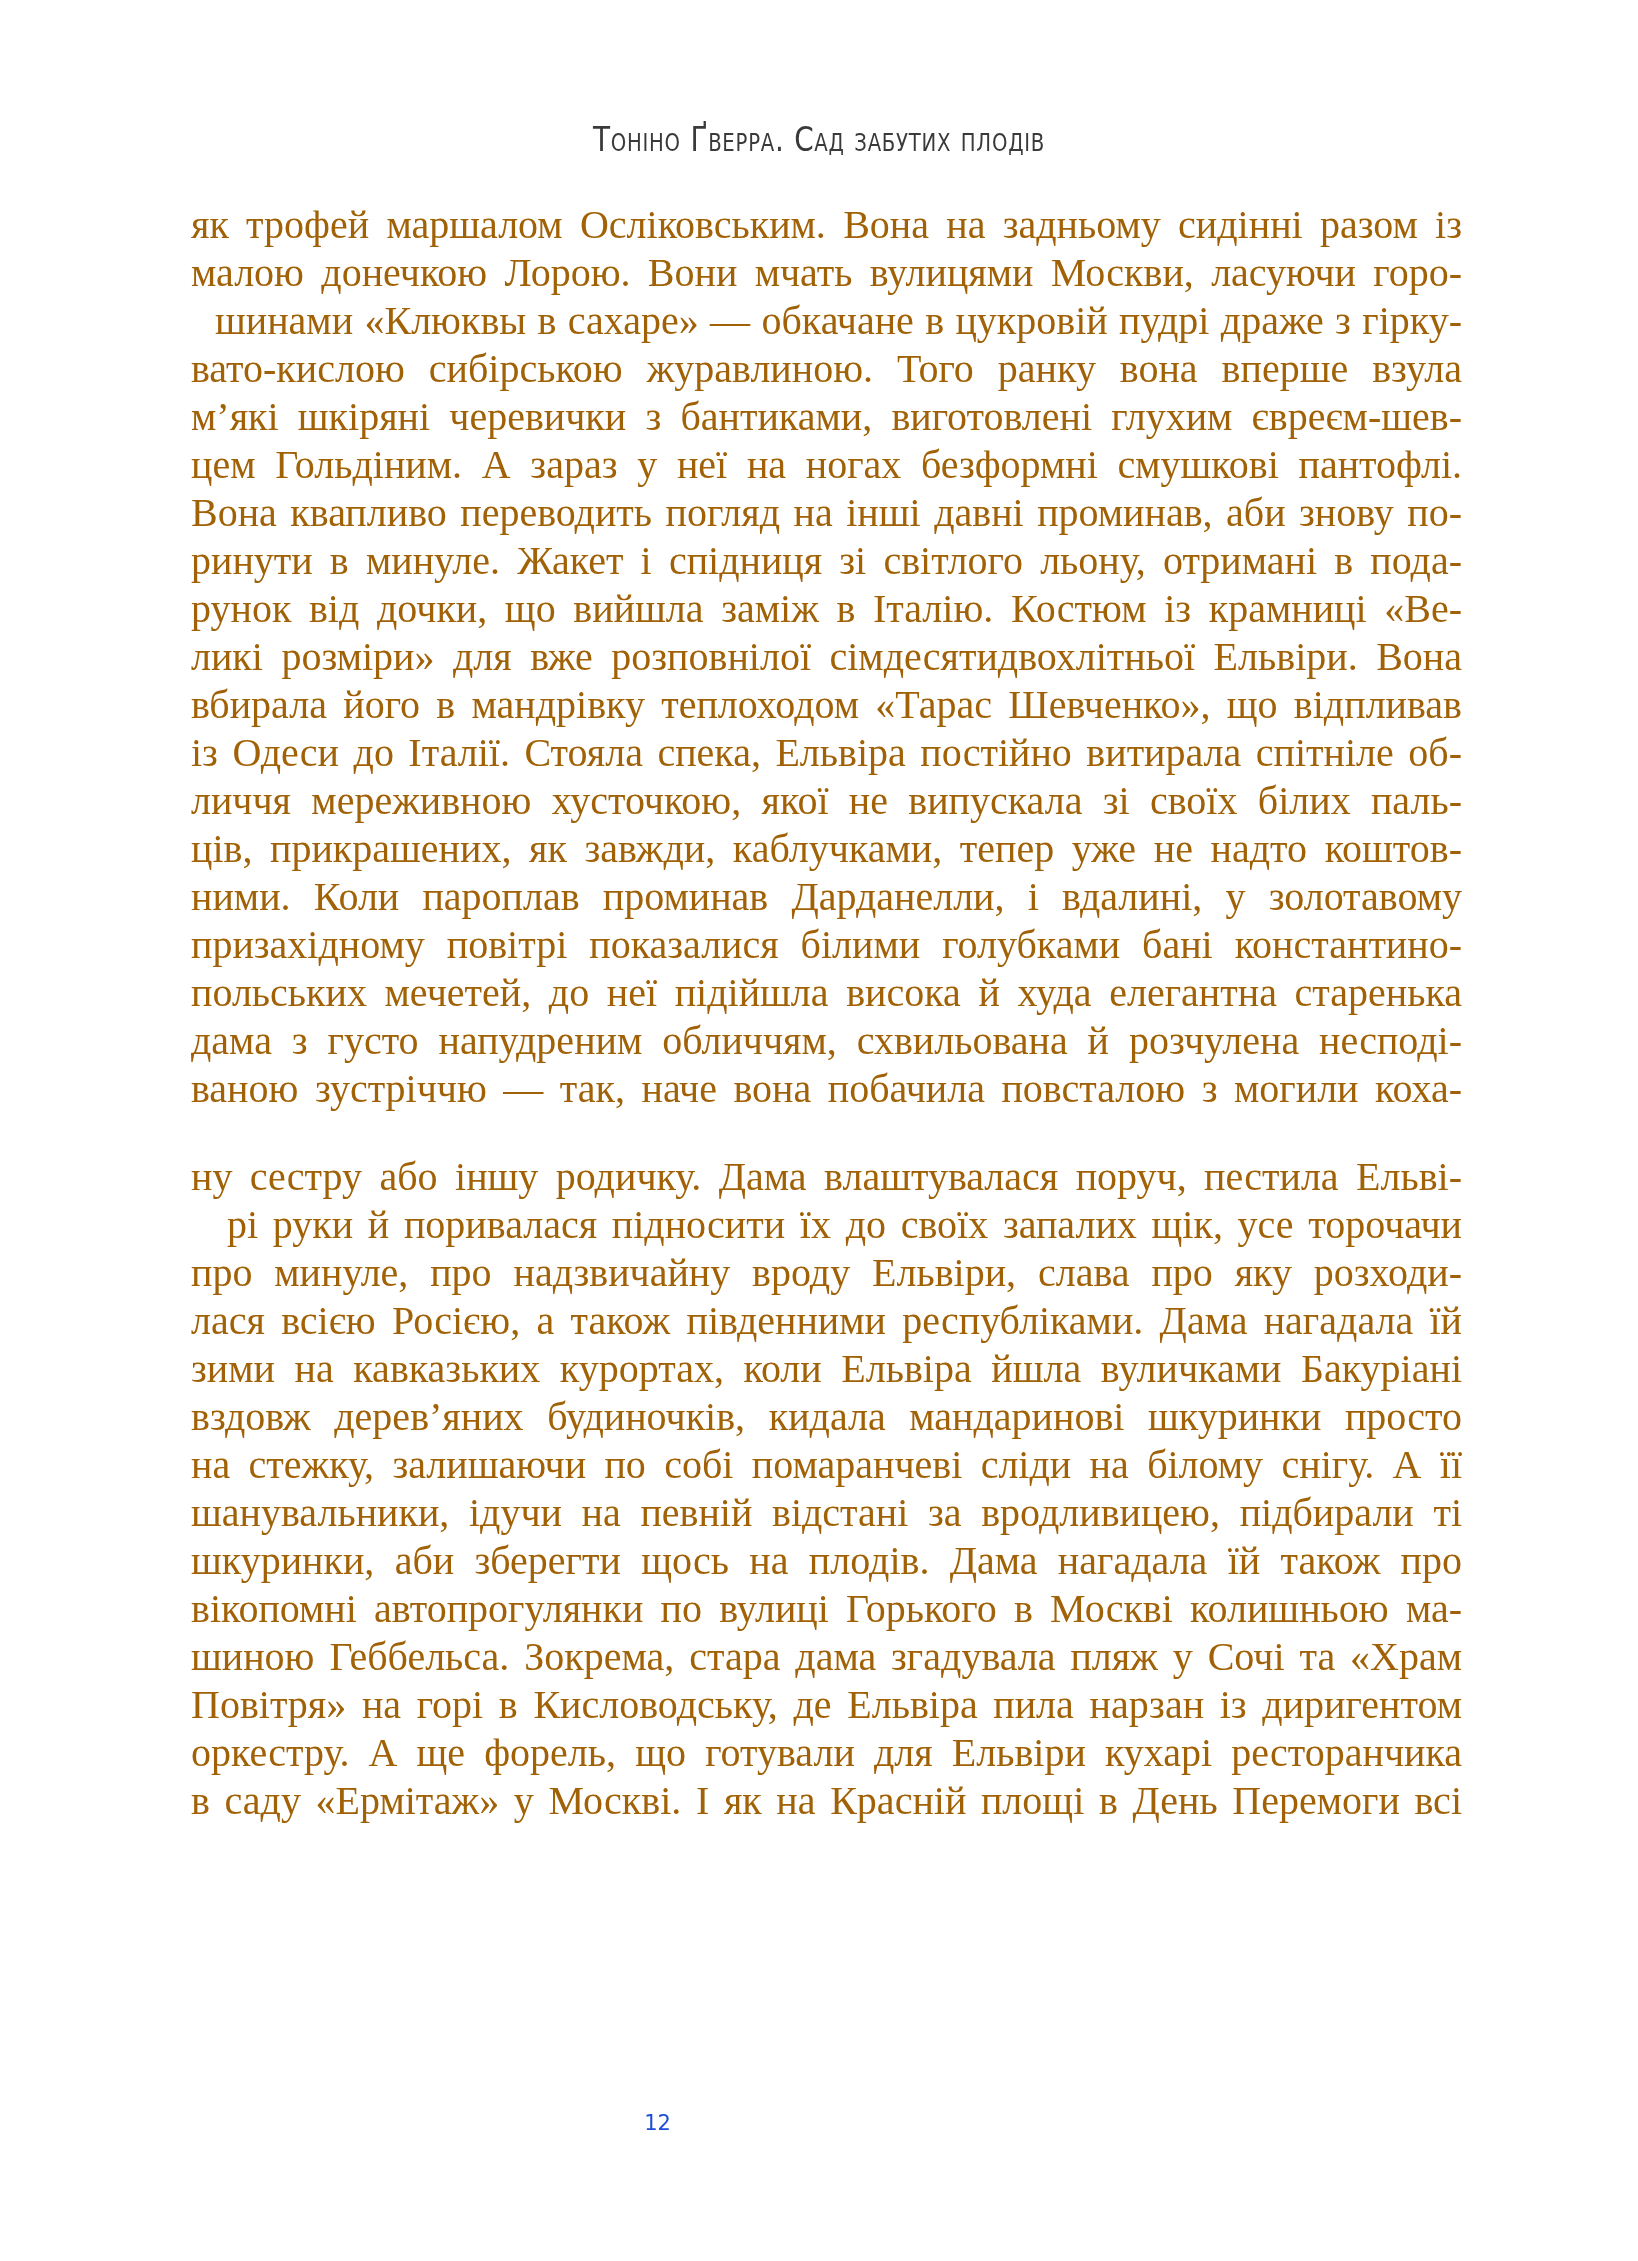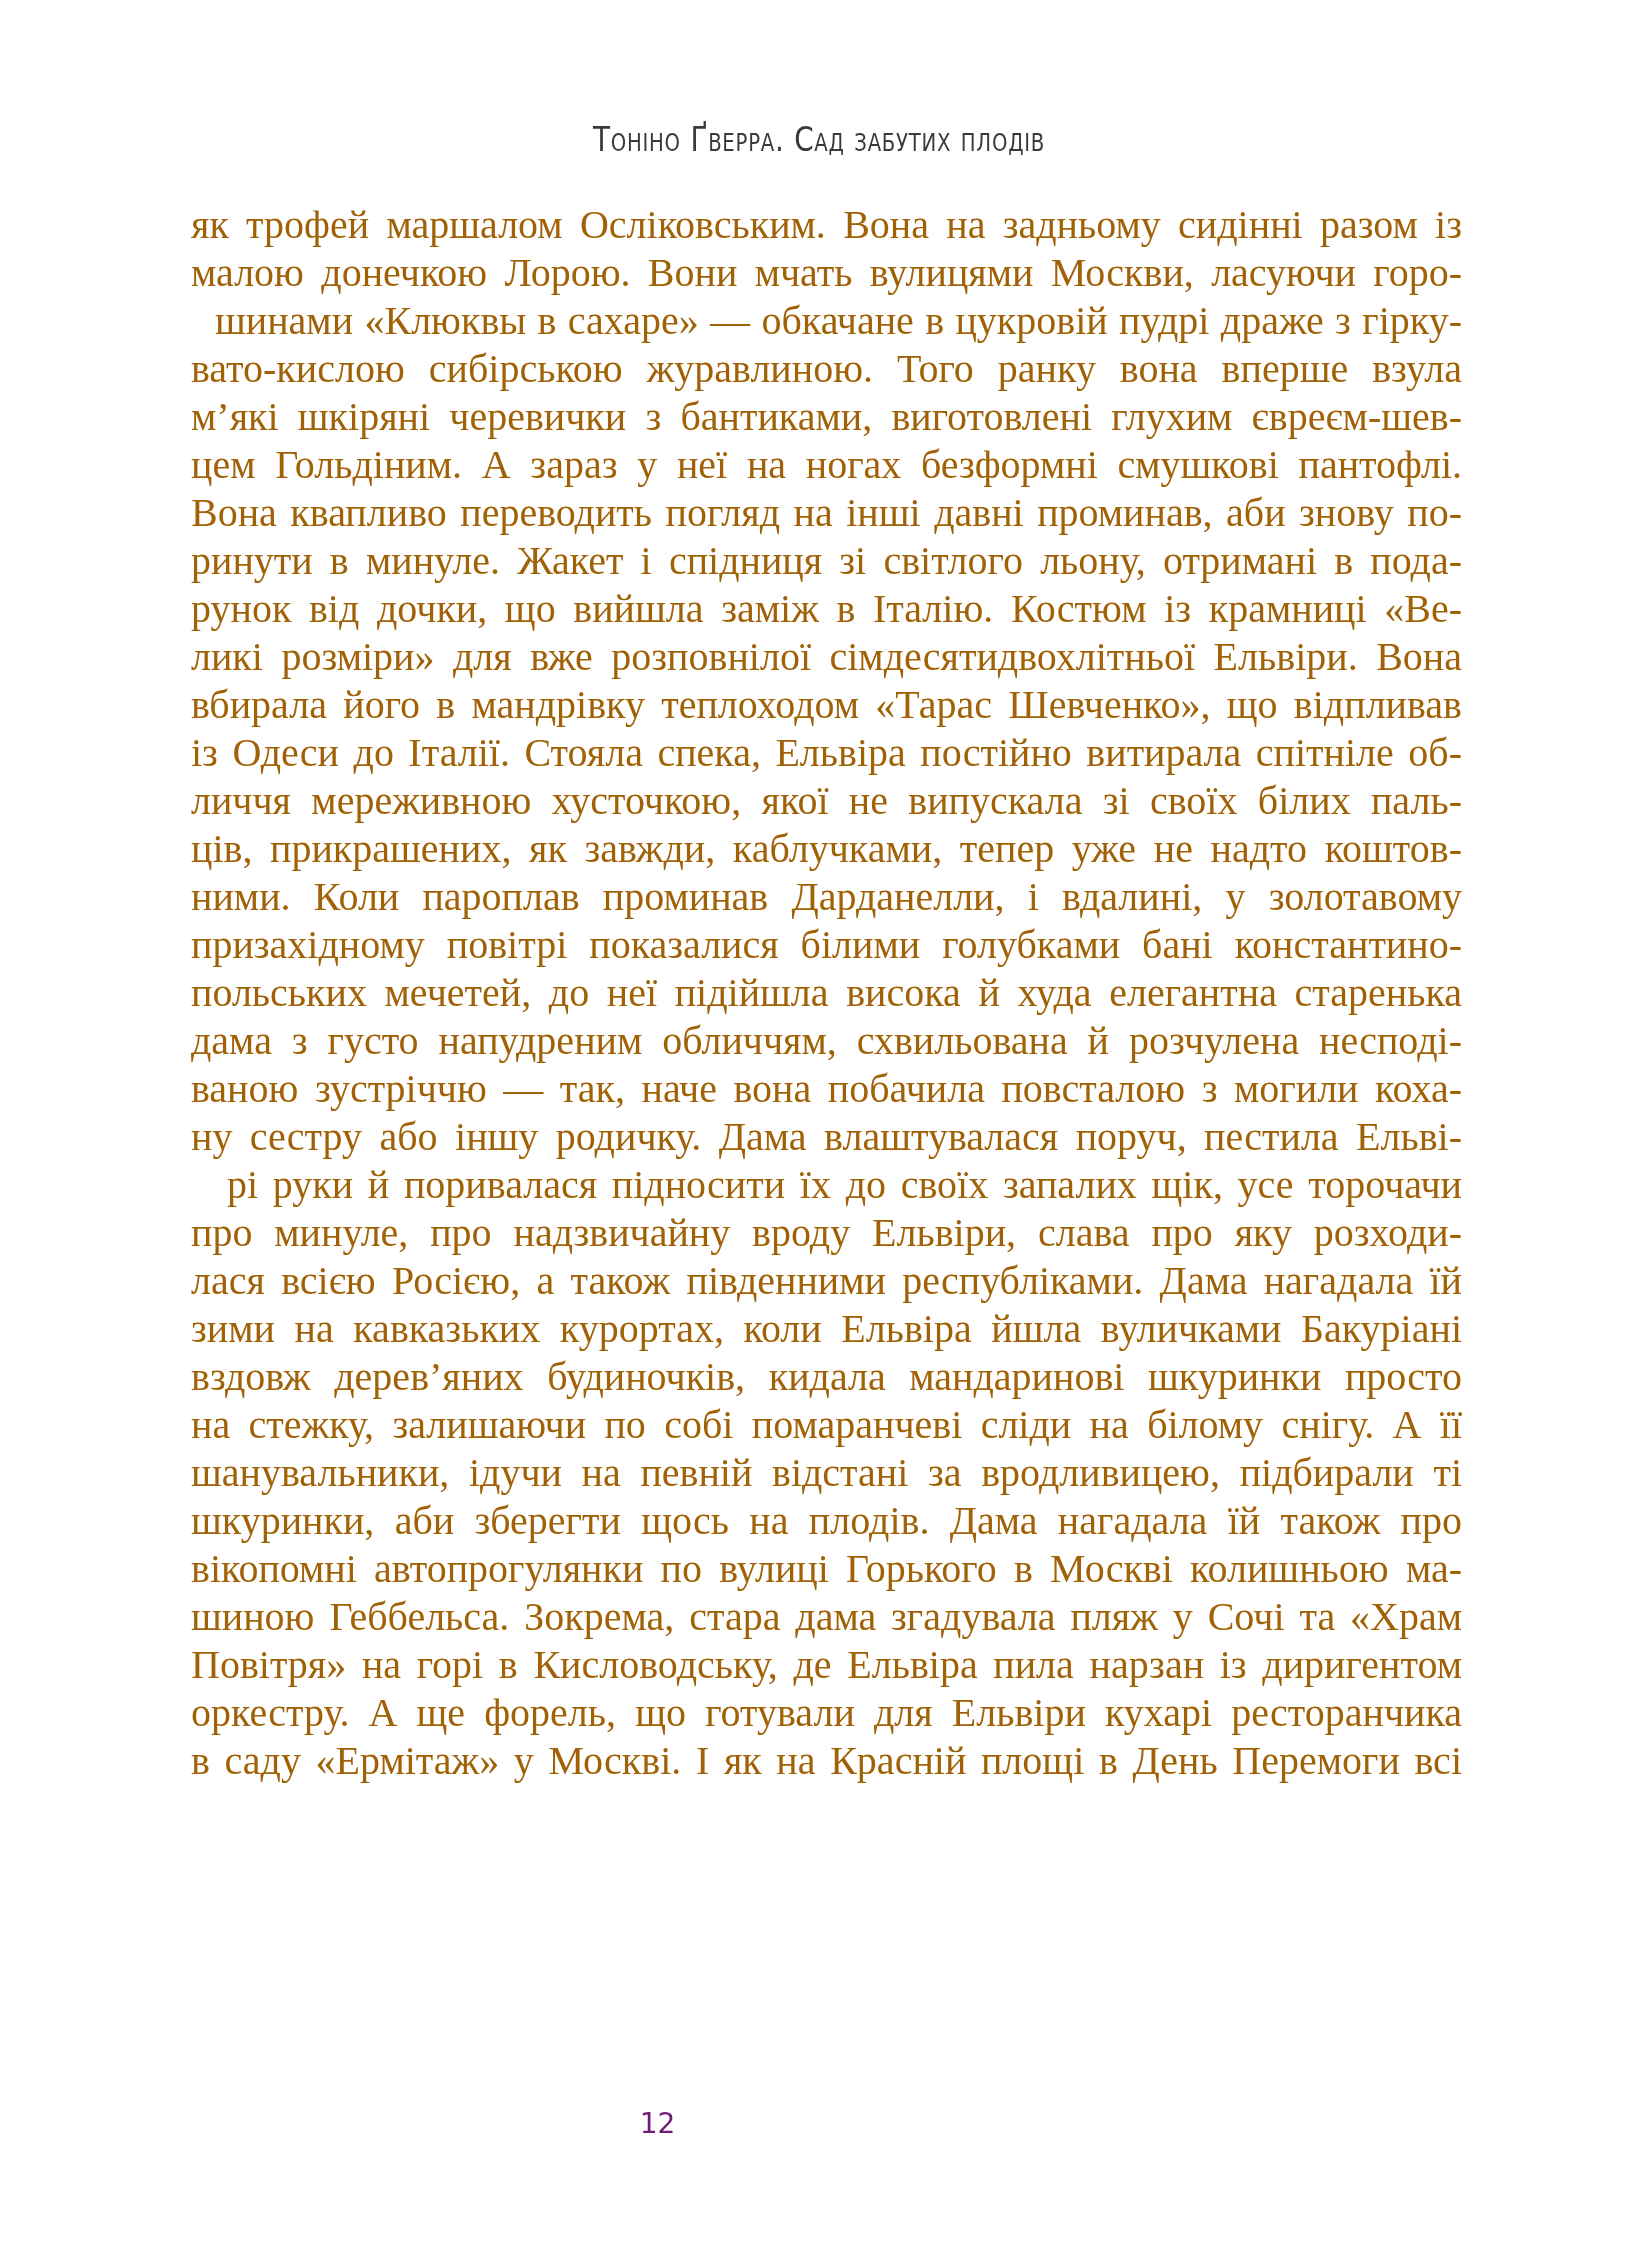--- a/index.html
+++ b/index.html
@@ -58,22 +58,22 @@
     .line.last {
       text-align-last: justify;
     }
     .page-number {
       position: absolute;
       top: 2104px;
       left: 0;
       width: 1315px;
       text-align: center;
       font-family: "DejaVu Sans", sans-serif;
-      font-size: 28px;
-      color: #701a75;
+      font-size: 21px;
+      color: #1d4ed8;
       line-height: 39px;
     }
   </style>
 </head>
 <body>
 
 <div class="page">
 
   <div class="running-header">Тоніно Ґверра. Сад забутих плодів</div>
 
@@ -90,21 +90,21 @@
     <span class="line" style="white-space: normal;">ликі розміри» для вже розповнілої сімдесятидвохлітньої Ельвіри. Вона</span>
     <span class="line" style="white-space: normal;">вбирала його в мандрівку теплоходом «Тарас Шевченко», що відпливав</span>
     <span class="line" style="white-space: normal;">із Одеси до Італії. Стояла спека, Ельвіра постійно витирала спітніле об-</span>
     <span class="line" style="white-space: normal;">личчя мереживною хусточкою, якої не випускала зі своїх білих паль-</span>
     <span class="line" style="white-space: normal;">ців, прикрашених, як завжди, каблучками, тепер уже не надто коштов-</span>
     <span class="line" style="white-space: normal;">ними. Коли пароплав проминав Дарданелли, і вдалині, у золотавому</span>
     <span class="line" style="white-space: normal;">призахідному повітрі показалися білими голубками бані константино-</span>
     <span class="line" style="white-space: normal;">польських мечетей, до неї підійшла висока й худа елегантна старенька</span>
     <span class="line" style="white-space: normal;">дама з густо напудреним обличчям, схвильована й розчулена несподі-</span>
     <span class="line" style="white-space: normal;">ваною зустріччю — так, наче вона побачила повсталою з могили коха-</span>
-    <span class="line" style="white-space: normal;">ну сестру або іншу родичку. Дама влаштувалася поруч, пестила Ельві-</span>
+    <span class="line" style="white-space: normal; margin-top: 40px;">ну сестру або іншу родичку. Дама влаштувалася поруч, пестила Ельві-</span>
     <span class="line" style="white-space: normal; margin-left: 36px;">рі руки й поривалася підносити їх до своїх запалих щік, усе торочачи</span>
     <span class="line" style="white-space: normal;">про минуле, про надзвичайну вроду Ельвіри, слава про яку розходи-</span>
     <span class="line" style="white-space: normal;">лася всією Росією, а також південними республіками. Дама нагадала їй</span>
     <span class="line" style="white-space: normal;">зими на кавказьких курортах, коли Ельвіра йшла вуличками Бакуріані</span>
     <span class="line" style="white-space: normal;">вздовж дерев’яних будиночків, кидала мандаринові шкуринки просто</span>
     <span class="line" style="white-space: normal;">на стежку, залишаючи по собі помаранчеві сліди на білому снігу. А її</span>
     <span class="line" style="white-space: normal;">шанувальники, ідучи на певній відстані за вродливицею, підбирали ті</span>
     <span class="line" style="white-space: normal;">шкуринки, аби зберегти щось на плодів. Дама нагадала їй також про</span>
     <span class="line" style="white-space: normal;">вікопомні автопрогулянки по вулиці Горького в Москві колишньою ма-</span>
     <span class="line" style="white-space: normal;">шиною Геббельса. Зокрема, стара дама згадувала пляж у Сочі та «Храм</span>

